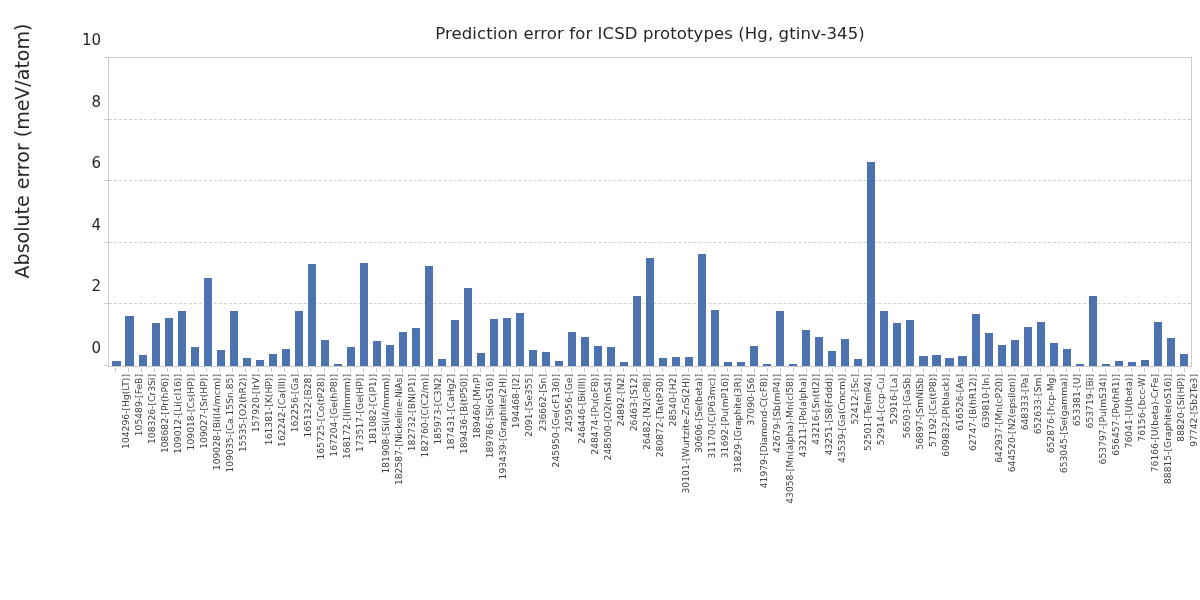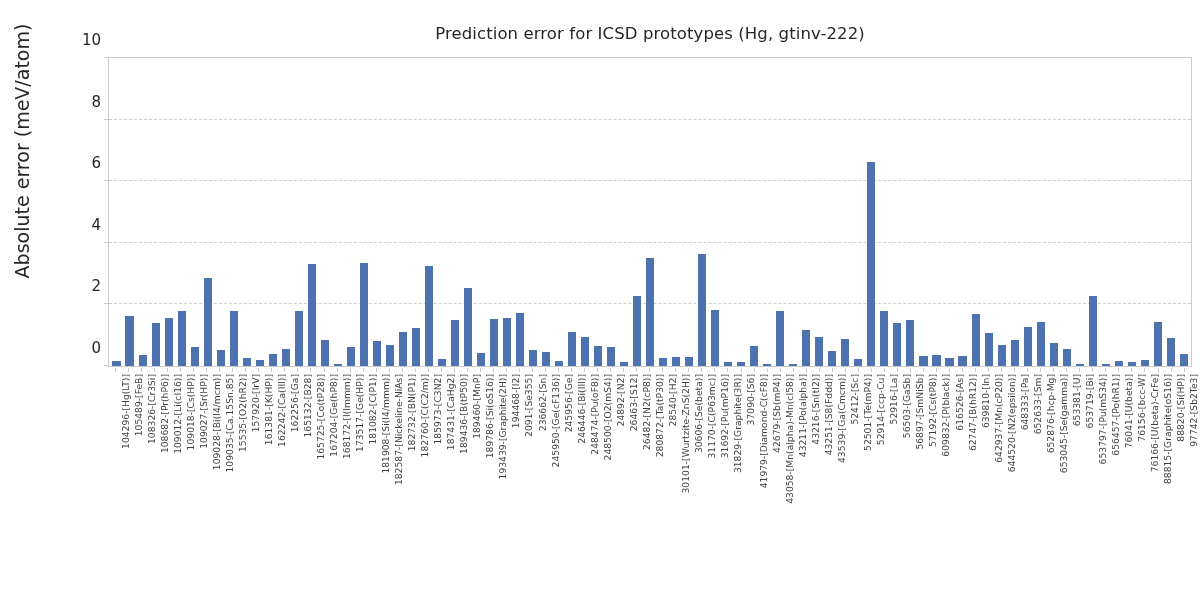--- a/index.html
+++ b/index.html
@@ -83,21 +83,21 @@
   #x-axis-label{
     position:absolute;left:108px;top:552px;width:1084px;
     text-align:center;font-size:19px;color:#262626;
   }
 </style>
 </head>
 <body>
 
 <div id="figure">
 
-  <div id="chart-title">Prediction error for ICSD prototypes (Hg, gtinv-222)</div>
+  <div id="chart-title">Prediction error for ICSD prototypes (Hg, gtinv-345)</div>
 
   <div id="y-axis-label">Absolute error (meV/atom)</div>
 
   <div id="plot-area">
     <div id="gridlines">
         <div class="gridline" style="bottom: 20%;"></div>
         <div class="gridline" style="bottom: 40%;"></div>
         <div class="gridline" style="bottom: 60%;"></div>
         <div class="gridline" style="bottom: 80%;"></div>
       </div>

